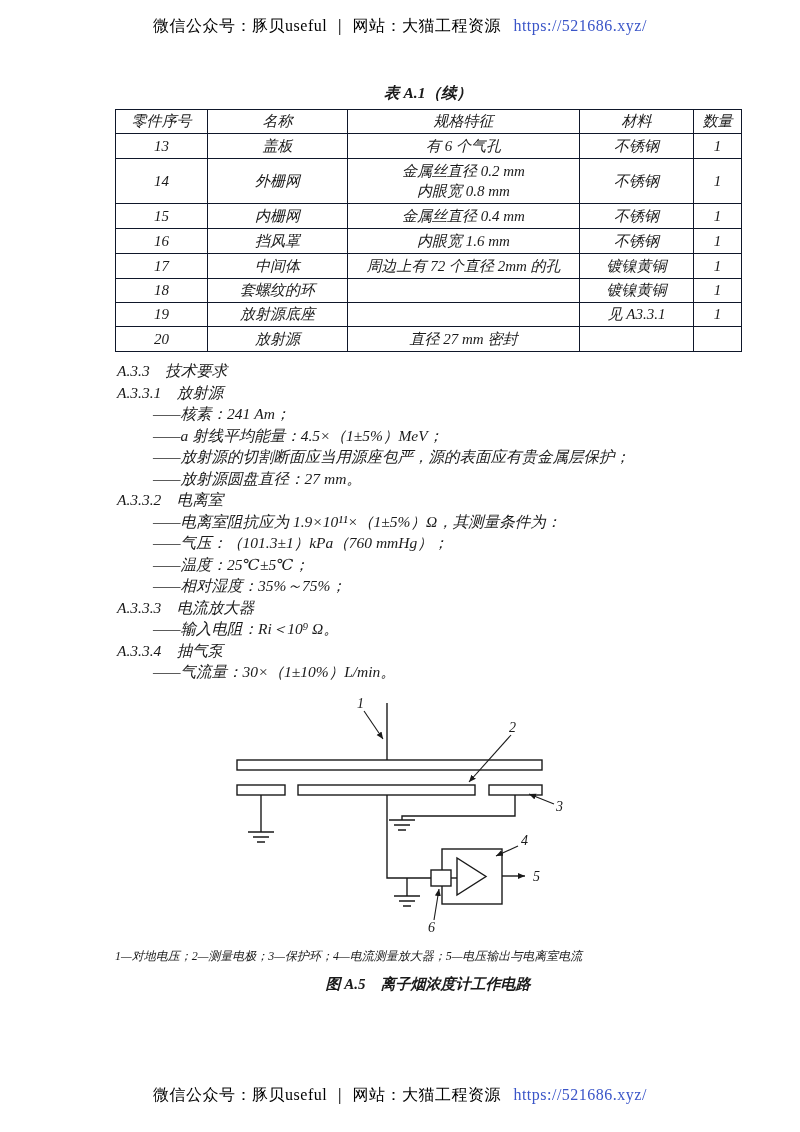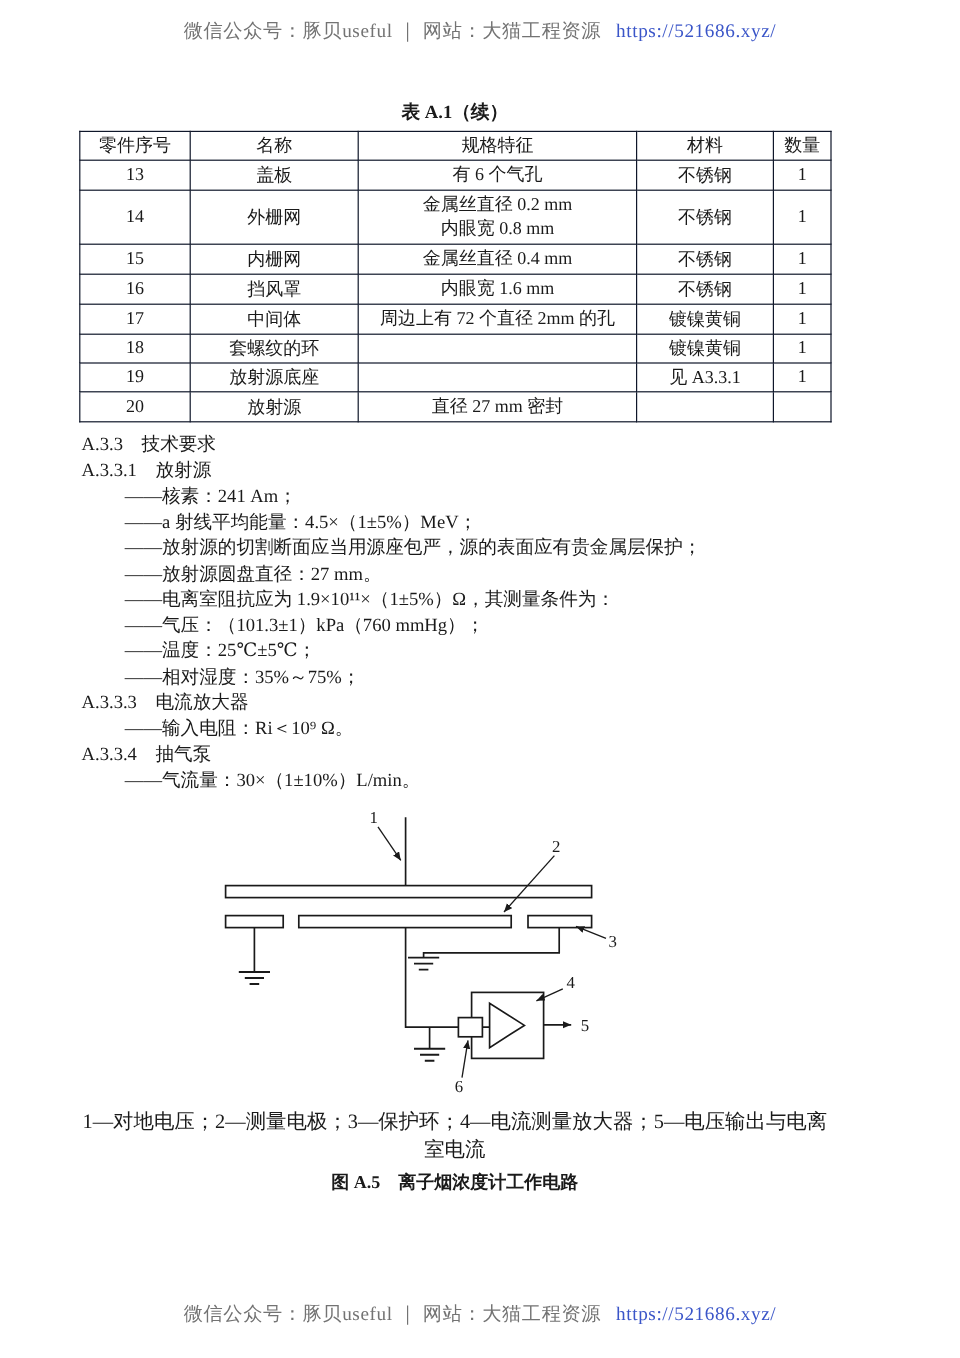--- a/index.html
+++ b/index.html
@@ -4,45 +4,45 @@
 <style>
   * { box-sizing: border-box; }
   html,body { margin:0; padding:0; }
   body {
     width:800px; height:1132px; background:#ffffff; overflow:hidden; position:relative;
     font-family:"Liberation Serif","DejaVu Serif",serif; color:#1a1a1a;
   }
   .banner { text-align:center; font-size:16px; letter-spacing:0.5px; }
   .banner-top { padding-top:16px; }
   .banner-bottom { position:absolute; left:0; right:0; bottom:26px; }
-  .banner .red { color:#737373; }
+  .banner .red { color:#000000; }
   .banner .url { color:#3a55c8; margin-left:8px; }
 
-  .content { margin-left:66px; width:626px; }
+  .content { margin-left:115px; width:626px;font-style:italic; }
 
   .table-title { text-align:center; font-weight:bold; font-size:15.5px; margin-top:46px; margin-bottom:5px; }
 
   table.parts { border-collapse:collapse; width:626px; font-size:15px; table-layout:fixed; }
   table.parts th, table.parts td {
     border:1px solid #0f172a; text-align:center; vertical-align:middle;
     padding:2px 4px; height:22px; font-weight:normal; overflow:hidden; white-space:nowrap;
   }
   table.parts th { height:24px; }
   .spec-cell div { line-height:20px; }
 
   .bodytext { margin-top:8px; font-size:15.5px; line-height:21.5px; }
   .line { width:626px; }
   .line.heading { text-indent:2px; }
   .line.item { text-indent:38px; }
 
   .figure-area { position:relative; height:252px; margin-top:6px; }
   .figure-area svg { position:absolute; left:2px; top:0; }
   .figure-area text { font-family:"Liberation Serif","DejaVu Serif",serif; }
 
-  .fig-caption { text-align:center; font-size:17px; line-height:23px; }
+  .fig-caption { text-align:left; font-size:12px; line-height:23px; }
   .fig-caption.first { margin-top:4px; }
   .fig-title { text-align:center; font-weight:bold; font-size:15px; margin-top:7px; }
 </style>
 </head>
 <body>
 
 <div class="banner banner-top">
   <span class="red">微信公众号：豚贝useful ｜ 网站：大猫工程资源</span>
   <span class="url">https://521686.xyz/</span>
 </div>
@@ -152,20 +152,21 @@
     </tbody>
   </table>
 
   <div class="bodytext">
     <div class="line heading">A.3.3　技术要求</div>
     <div class="line heading">A.3.3.1　放射源</div>
     <div class="line item">——核素：241 Am；</div>
     <div class="line item">——a 射线平均能量：4.5×（1±5%）MeV；</div>
     <div class="line item">——放射源的切割断面应当用源座包严，源的表面应有贵金属层保护；</div>
     <div class="line item">——放射源圆盘直径：27 mm。</div>
+    <div class="line heading">A.3.3.2　电离室</div>
     <div class="line item">——电离室阻抗应为 1.9×10¹¹×（1±5%）Ω，其测量条件为：</div>
     <div class="line item">——气压：（101.3±1）kPa（760 mmHg）；</div>
     <div class="line item">——温度：25℃±5℃；</div>
     <div class="line item">——相对湿度：35%～75%；</div>
     <div class="line heading">A.3.3.3　电流放大器</div>
     <div class="line item">——输入电阻：Ri＜10⁹ Ω。</div>
     <div class="line heading">A.3.3.4　抽气泵</div>
     <div class="line item">——气流量：30×（1±10%）L/min。</div>
   </div>
 

